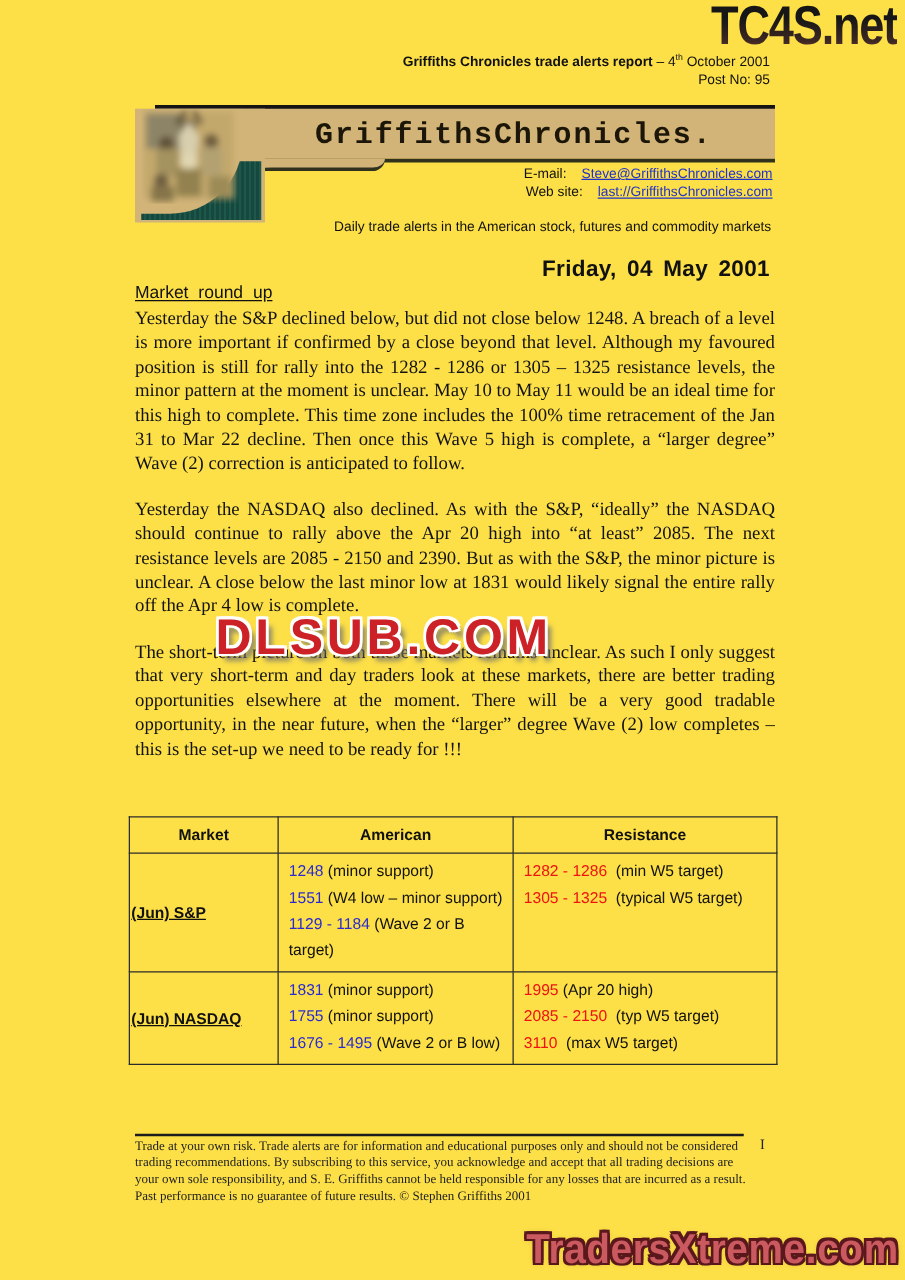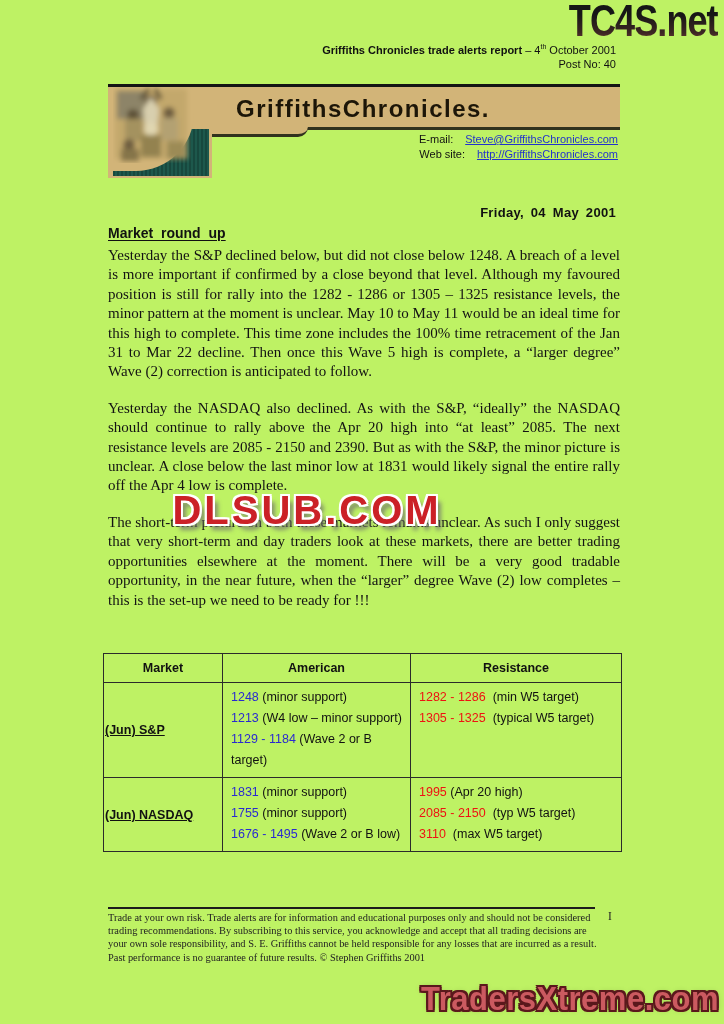--- a/index.html
+++ b/index.html
@@ -1,53 +1,53 @@
 <!DOCTYPE html>
 <html><head>
 <meta charset="utf-8">
 <style>
   html,body{margin:0;padding:0;background:#fff;}
-  .page{position:relative;width:724px;height:1024px;background:#bef264;overflow:hidden;
+  .page{position:relative;width:724px;height:1024px;background:#fde047;overflow:hidden;
         font-family:"Liberation Sans",sans-serif;color:#111;}
 
   
   .tc4s{position:absolute;top:-3px;right:6px;font-size:38px;font-weight:800;letter-spacing:-1px;
         transform:scale(0.95,1.15);transform-origin:right top;
         background:linear-gradient(180deg,#161616 35%,#3c2723 72%,#8a4a41 100%);
         -webkit-background-clip:text;background-clip:text;color:transparent;}
 
   
   .doc-header{position:absolute;top:40px;right:108px;text-align:right;font-size:11px;line-height:14px;color:#111;}
   .doc-header .b{font-weight:bold;}
   .doc-header sup{font-size:7px;}
 
   
   .banner{position:absolute;left:108px;top:84px;width:512px;height:94px;}
-  .strip{position:absolute;left:0;right:0;top:0;height:43px;background:#d2b478;
-         border-top:3px solid #141414;box-sizing:border-box;}
+  .strip{position:absolute;left:16px;right:0;top:0;height:43px;background:#d2b478;
+         border-top:3px solid #141414;box-sizing:border-box;font-family:Liberation Mono, monospace;}
   .logo-text{position:absolute;left:128px;top:8px;font-size:24px;font-weight:700;
              letter-spacing:1.5px;color:#1c1608;}
   .rule{position:absolute;left:104px;right:0;top:43px;height:3px;background:#31321e;}
   .rule-curve{position:absolute;left:104px;top:43px;width:96px;height:10px;background:#d2b478;
               border-bottom-right-radius:12px;border-bottom:3px solid #31321e;box-sizing:border-box;}
   .leftblock{position:absolute;left:0;top:3px;width:104px;height:91px;background:#d2b478;overflow:hidden;}
   .teal{position:absolute;left:5px;right:3px;top:42px;bottom:2px;
         background:repeating-linear-gradient(90deg,#17483e 0 2px,#1d584c 2px 4px);}
   .tan-curve{position:absolute;left:0;top:0;width:86px;height:84px;background:#d2b478;
              border-radius:0 0 58px 0;}
   .montage{position:absolute;left:5px;top:0;}
   .contact{position:absolute;right:2px;top:48px;font-size:11px;line-height:14.5px;}
   .c-row{display:flex;justify-content:flex-end;gap:12px;}
   .c-lbl{color:#111;}
   .c-lnk{color:#2233cc;text-decoration:underline;cursor:pointer;}
 
   .tagline{position:absolute;right:107px;top:176px;font-size:11px;color:#111;}
-  .dateline{position:absolute;right:108px;top:205px;font-size:13px;font-weight:bold;
+  .dateline{position:absolute;right:108px;top:205px;font-size:18px;font-weight:bold;
             word-spacing:3px;letter-spacing:0.3px;}
-  .heading{position:absolute;left:108px;top:225px;font-size:14px;font-weight:bold;
+  .heading{position:absolute;left:108px;top:225px;font-size:14px;font-weight:normal;
            text-decoration:underline;text-underline-offset:2px;word-spacing:4px;}
 
   .bodytext{position:absolute;left:108px;top:246px;width:512px;font-size:15px;
             line-height:19.4px;text-align:justify;color:#131313;font-family:Liberation Serif, serif;}
   .bodytext p{margin:0 0 17px 0;}
 
   
   .dlsub{position:absolute;left:0;top:488px;width:614px;text-align:center;
          font-size:40px;font-weight:800;letter-spacing:3px;color:#cb2127;z-index:5;
          text-shadow:
@@ -81,21 +81,21 @@
 </style>
 </head>
 <body>
 
 <div class="page">
 
   <div class="tc4s">TC4S.net</div>
 
   <div class="doc-header">
     <div><span class="b">Griffiths Chronicles trade alerts report</span><span> – 4</span><sup>th</sup><span> October 2001</span></div>
-    <div>Post No: 40</div>
+    <div>Post No: 95</div>
   </div>
 
   <div class="banner">
     <div class="strip">
       <div class="logo-text">GriffithsChronicles.</div>
     </div>
     <div class="rule"></div>
     <div class="rule-curve"></div>
     <div class="leftblock">
       <div class="teal"></div>
@@ -124,25 +124,26 @@
         </g>
       </svg>
     </div>
     <div class="contact">
       <div class="c-row">
         <span class="c-lbl">E-mail:</span>
         <a class="c-lnk">Steve@GriffithsChronicles.com</a>
       </div>
       <div class="c-row">
         <span class="c-lbl">Web site:</span>
-        <a class="c-lnk">http://GriffithsChronicles.com</a>
+        <a class="c-lnk">last://GriffithsChronicles.com</a>
       </div>
     </div>
   </div>
 
+  <div class="tagline">Daily trade alerts in the American stock, futures and commodity markets</div>
 
   <div class="dateline">Friday, 04 May 2001</div>
 
   <div class="heading">Market round up</div>
 
   <div class="bodytext" id="paragraphs">
       <p>Yesterday the S&amp;P declined below, but did not close below 1248. A breach of a level is more important if confirmed by a close beyond that level. Although my favoured position is still for rally into the 1282 - 1286 or 1305 – 1325 resistance levels, the minor pattern at the moment is unclear. May 10 to May 11 would be an ideal time for this high to complete. This time zone includes the 100% time retracement of the Jan 31 to Mar 22 decline. Then once this Wave 5 high is complete, a “larger degree” Wave (2) correction is anticipated to follow.</p>
       <p>Yesterday the NASDAQ also declined. As with the S&amp;P, “ideally” the NASDAQ should continue to rally above the Apr 20 high into “at least” 2085. The next resistance levels are 2085 - 2150 and 2390. But as with the S&amp;P, the minor picture is unclear. A close below the last minor low at 1831 would likely signal the entire rally off the Apr 4 low is complete.</p>
       <p>The short-term picture on both these markets remains unclear. As such I only suggest that very short-term and day traders look at these markets, there are better trading opportunities elsewhere at the moment. There will be a very good tradable opportunity, in the near future, when the “larger” degree Wave (2) low completes – this is the set-up we need to be ready for !!!</p>
     </div>
@@ -158,21 +159,21 @@
     <thead>
       <tr>
         <th>Market</th>
         <th>American</th>
         <th>Resistance</th>
       </tr>
     </thead>
     <tbody id="levels-body">
         <tr>
           <td class="mkt">(Jun) S&amp;P</td>
-          <td class="lines"><div><span class="num-blue">1248</span> (minor support)</div><div><span class="num-blue">1213</span> (W4 low – minor support)</div><div><span class="num-blue">1129 - 1184</span> (Wave 2 or B target)</div></td>
+          <td class="lines"><div><span class="num-blue">1248</span> (minor support)</div><div><span class="num-blue">1551</span> (W4 low – minor support)</div><div><span class="num-blue">1129 - 1184</span> (Wave 2 or B target)</div></td>
           <td class="lines"><div><span class="num-red">1282 - 1286</span>  (min W5 target)</div><div><span class="num-red">1305 - 1325</span>  (typical W5 target)</div></td>
         </tr>
         <tr>
           <td class="mkt">(Jun) NASDAQ</td>
           <td class="lines"><div><span class="num-blue">1831</span> (minor support)</div><div><span class="num-blue">1755</span> (minor support)</div><div><span class="num-blue">1676 - 1495</span> (Wave 2 or B low)</div></td>
           <td class="lines"><div><span class="num-red">1995</span> (Apr 20 high)</div><div><span class="num-red">2085 - 2150</span>  (typ W5 target)</div><div><span class="num-red">3110</span>  (max W5 target)</div></td>
         </tr>
       </tbody>
   </table>
 

